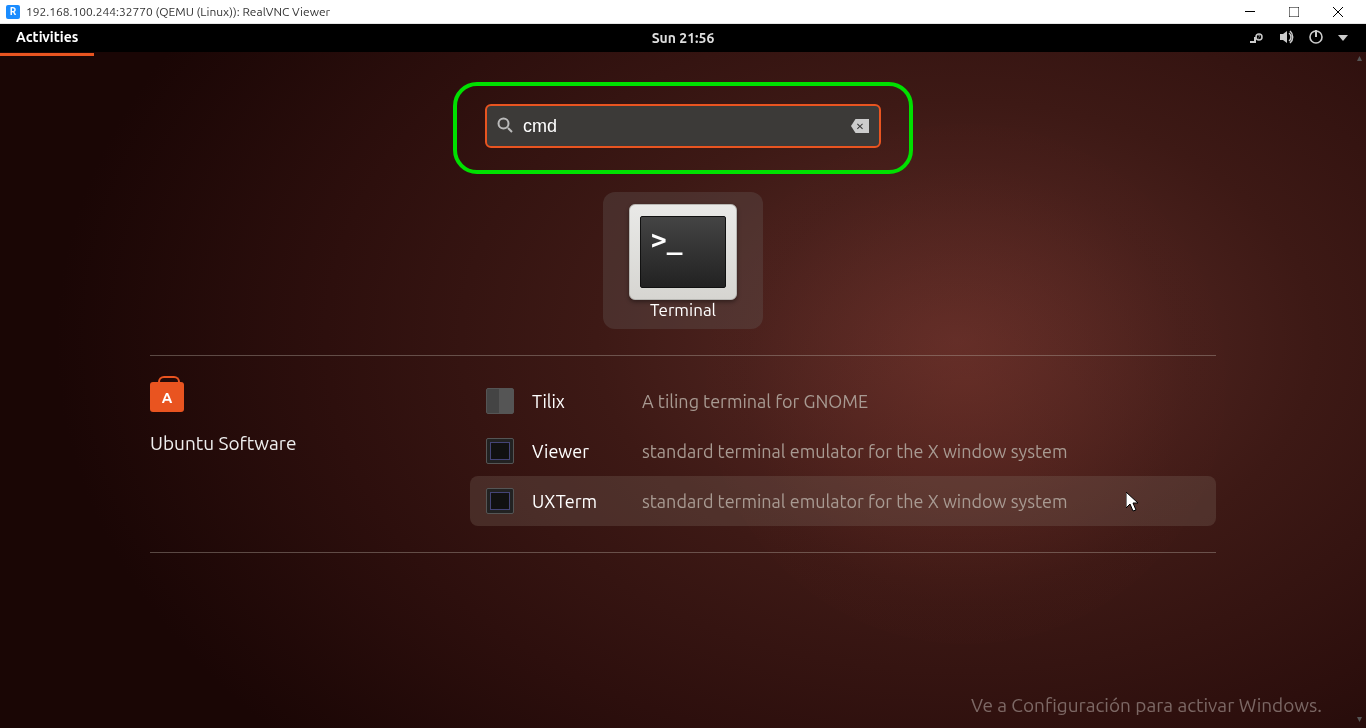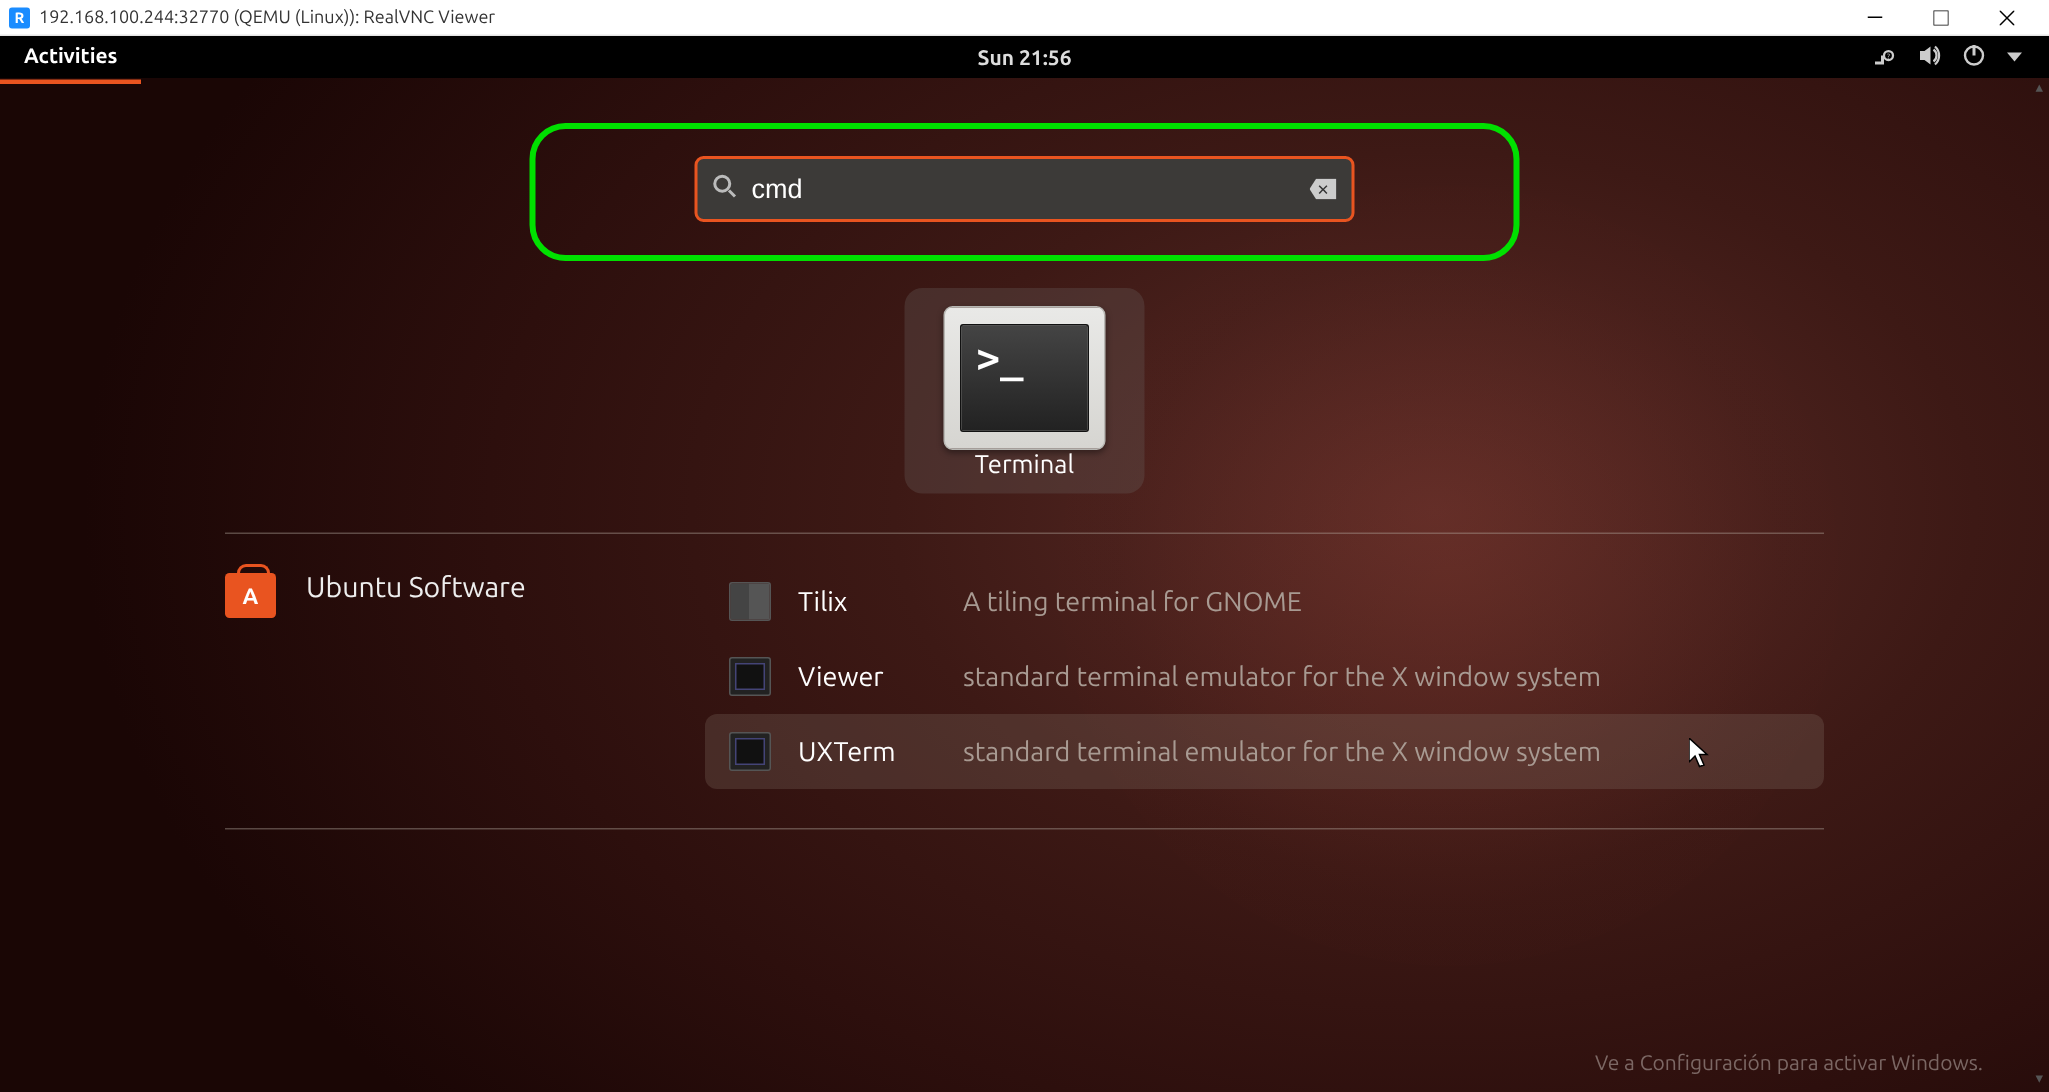--- a/index.html
+++ b/index.html
@@ -110,21 +110,21 @@
 .tray svg { fill: #ccc; }
 
 
 .overview {
   position: relative;
   z-index: 1;
   padding-top: 30px;
   width: 100%;
 }
 .highlight-box {
-  width: 660px;
+  width: 460px;
   margin: 0 auto;
   border: 4px solid #00e000;
   border-radius: 24px;
   padding: 18px 28px 22px 28px;
   display: flex;
   justify-content: center;
 }
 .searchbar {
   width: 440px;
   height: 44px;
@@ -210,20 +210,21 @@
 .sw-section {
   display: flex;
   padding: 0 150px;
 }
 .sw-left {
   display: flex;
   align-items: flex-start;
   gap: 20px;
   width: 320px;
   padding-top: 4px;
+  flex-direction: column;
 }
 .bag-icon {
   width: 34px;
   height: 30px;
   background: #e95420;
   border-radius: 3px;
   position: relative;
   margin-top: 2px;
 }
 .bag-icon::before {
@@ -299,21 +300,21 @@
 
 .watermark {
   position: absolute;
   right: 44px;
   bottom: 12px;
   text-align: left;
   color: rgba(200,190,185,0.5);
   z-index: 3;
 }
 .watermark .l1 { font-size: 20px; }
-.watermark .l2 { font-size: 14px; margin-top: 2px; }
+.watermark .l2 { font-size: 19px; margin-top: 2px; }
 
 
 .scroll-hint { position:absolute; right:4px; color:#555; font-size:10px;}
 .scroll-hint.up{ top:28px;}
 .scroll-hint.down{ bottom:4px;}
 </style>
 </head>
 <body>
 
 <div class="win-titlebar">

